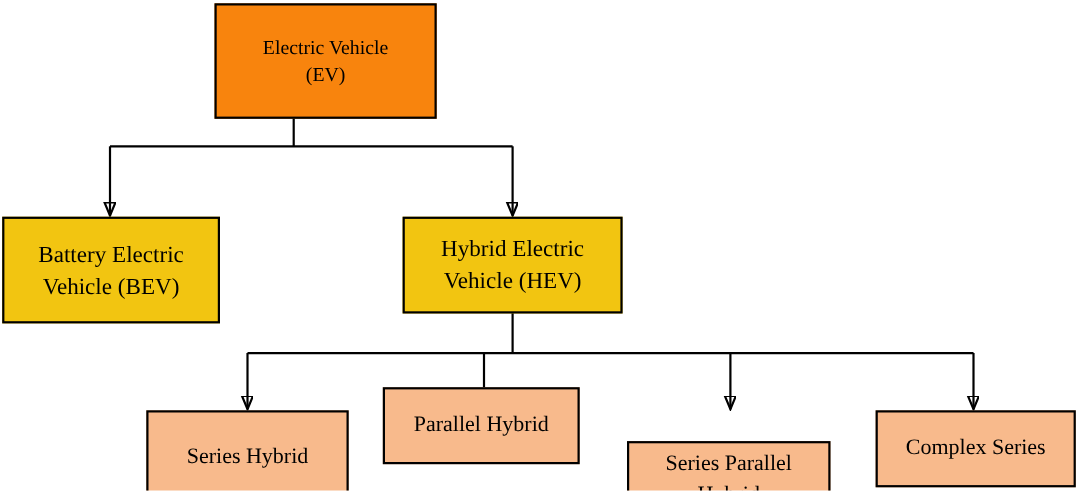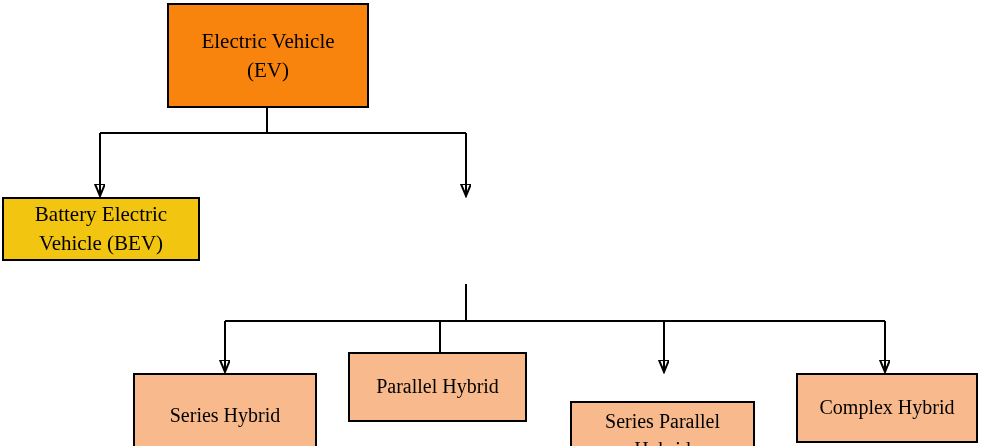--- a/index.html
+++ b/index.html
@@ -33,26 +33,26 @@
     display: flex;
     align-items: center;
     justify-content: center;
     text-align: center;
     color: var(--text, #000000);
   }
   .node .label {
     white-space: pre-line;
     line-height: 1.38;
   }
-  .level-root { background: var(--root_fill, #F8840D); font-size: 21px; }
+  .level-root { background: var(--root_fill, #F8840D); font-size: 18px; margin-left: 28px; }
   .level-2    { background: var(--level2_fill, #F2C511); font-size: 21px; }
   .level-3    { background: var(--level3_fill, #F8BA8C); font-size: 20px; }
 
   #node-ev              { left: 167px; top: 3px;   width: 202px; height: 105px; }
-  #node-bev             { left: 2px;   top: 197px; width: 198px; height: 64px; }
+  #node-bev             { left: 2px;   top: 197px; width: 198px; height: 97px; }
   #node-hev             { left: 366px; top: 197px; width: 200px; height: 88px; }
   #node-series          { left: 133px; top: 373px; width: 184px; height: 86px; }
   #node-parallel        { left: 348px; top: 352px; width: 179px; height: 70px; }
   #node-series-parallel { left: 570px; top: 373px; width: 185px; height: 70px; margin-top: 28px; }
   #node-complex         { left: 796px; top: 373px; width: 182px; height: 70px; }
 </style>
 </head>
 <body>
 
 <div class="canvas">
@@ -80,31 +80,35 @@
   <div class="node level-root" id="node-ev">
     <span class="label">Electric Vehicle
 (EV)</span>
   </div>
 
   <div class="node level-2" id="node-bev">
     <span class="label">Battery Electric
 Vehicle (BEV)</span>
   </div>
 
+  <div class="node level-2" id="node-hev">
+    <span class="label">Hybrid Electric
+Vehicle (HEV)</span>
+  </div>
 
   <div class="node level-3" id="node-series">
     <span class="label">Series Hybrid</span>
   </div>
 
   <div class="node level-3" id="node-parallel">
     <span class="label">Parallel Hybrid</span>
   </div>
 
   <div class="node level-3" id="node-series-parallel">
     <span class="label">Series Parallel
 Hybrid</span>
   </div>
 
   <div class="node level-3" id="node-complex">
-    <span class="label">Complex Hybrid</span>
+    <span class="label">Complex Series</span>
   </div>
 
 </div>
 
 </body></html>

